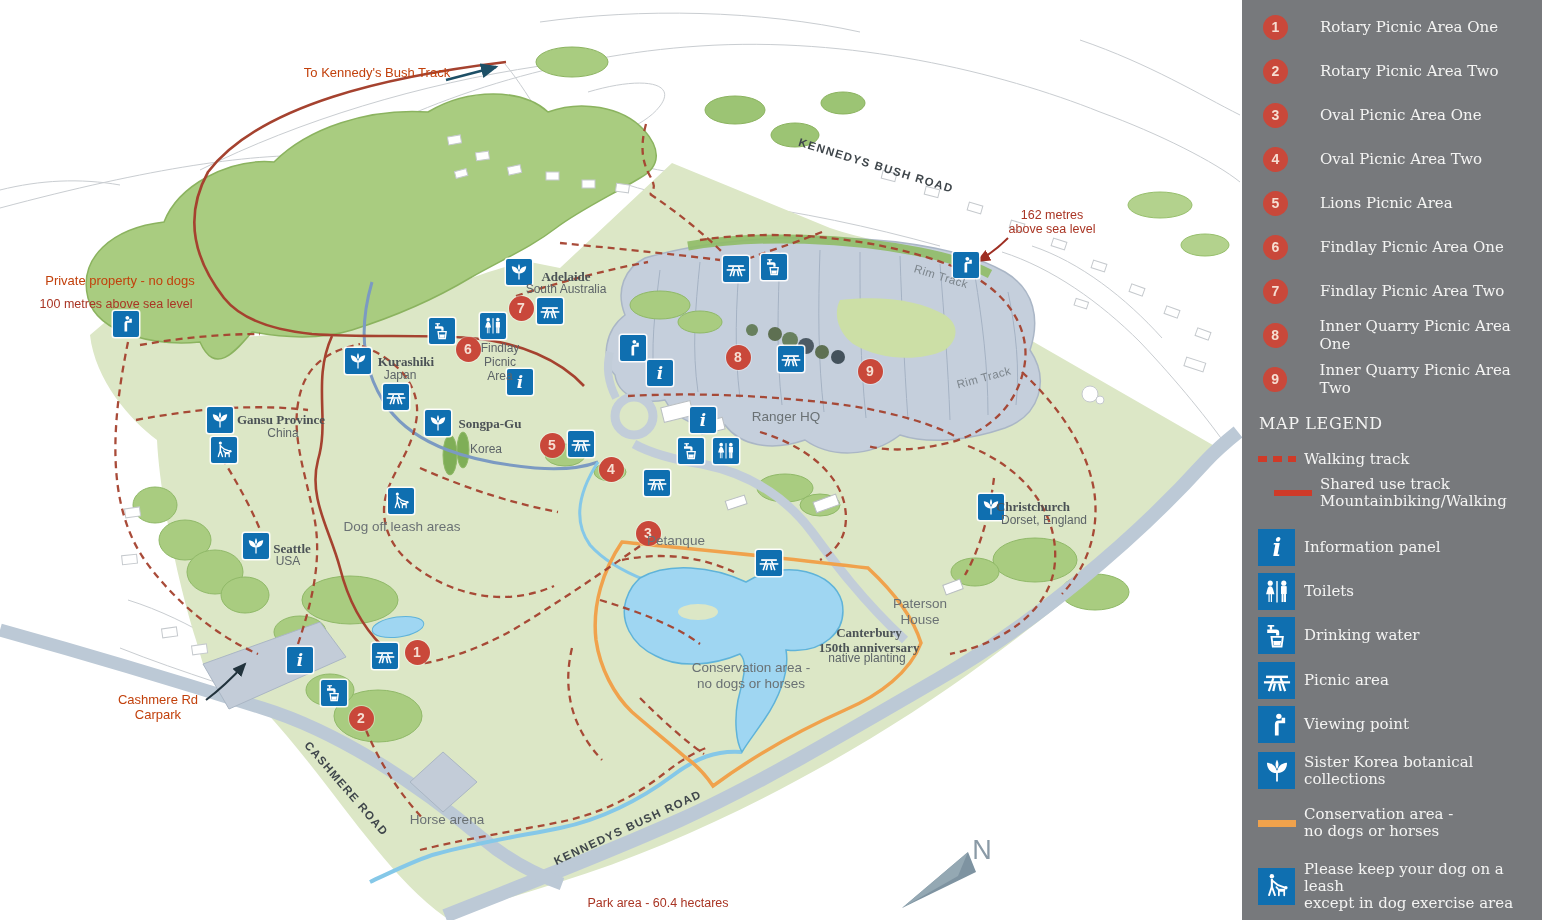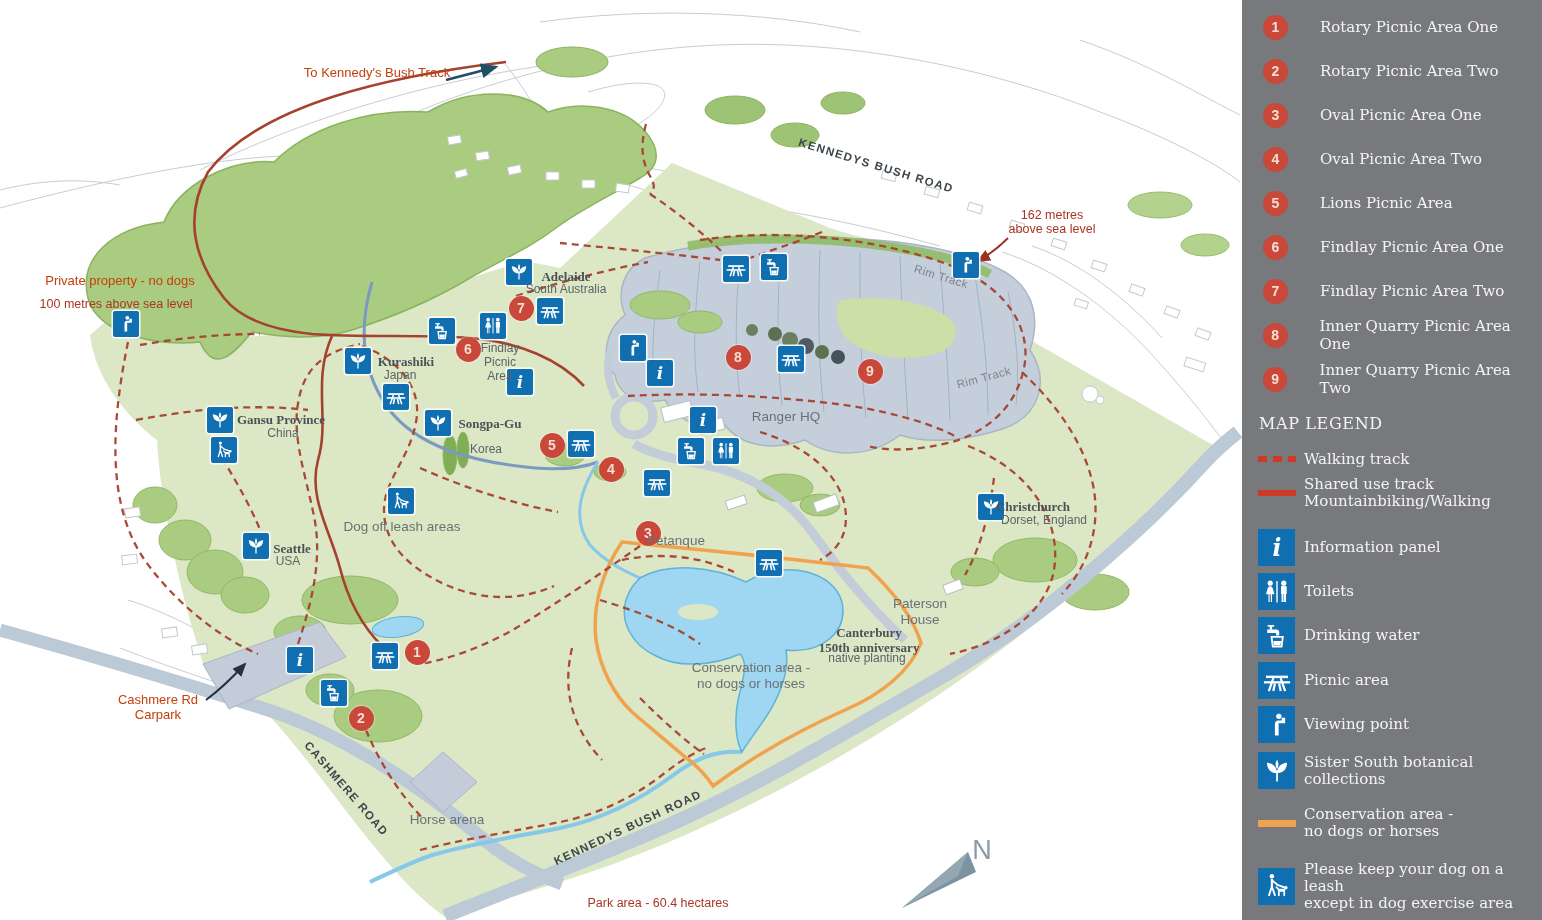--- a/index.html
+++ b/index.html
@@ -537,21 +537,21 @@
         </div>
       </div>
     <div class="legend-title" style="top:414px">MAP LEGEND</div>
     <div id="legend-list">
         <div class="leg-row" style="top: 449px; height: 20px;">
           <span class="leg-swatch-col">
             <span class="dash-swatch"></span>
           </span>
           <span class="leg-label">Walking track</span>
         </div>
-        <div class="leg-row" style="top: 474px; height: 38px;">
+        <div class="leg-row" style="top: 474px; height: 38px; padding-left: 16px;">
           <span class="leg-swatch-col">
             <span class="solid-swatch"></span>
           </span>
           <span class="leg-label">Shared use track
 Mountainbiking/Walking</span>
         </div>
         <div class="leg-row" style="top: 529px; height: 37px;">
           <span class="leg-swatch-col">
             <span class="blue-tile">
               <svg>
@@ -602,21 +602,21 @@
           <span class="leg-label">Viewing point</span>
         </div>
         <div class="leg-row" style="top: 752px; height: 37px;">
           <span class="leg-swatch-col">
             <span class="blue-tile">
               <svg>
                 <use href="#sym-botanic"></use>
               </svg>
             </span>
           </span>
-          <span class="leg-label">Sister South botanical
+          <span class="leg-label">Sister Korea botanical
 collections</span>
         </div>
         <div class="leg-row" style="top: 804px; height: 38px;">
           <span class="leg-swatch-col">
             <span class="orange-swatch"></span>
           </span>
           <span class="leg-label">Conservation area -
 no dogs or horses</span>
         </div>
         <div class="leg-row" style="top: 867px; height: 38px;">

